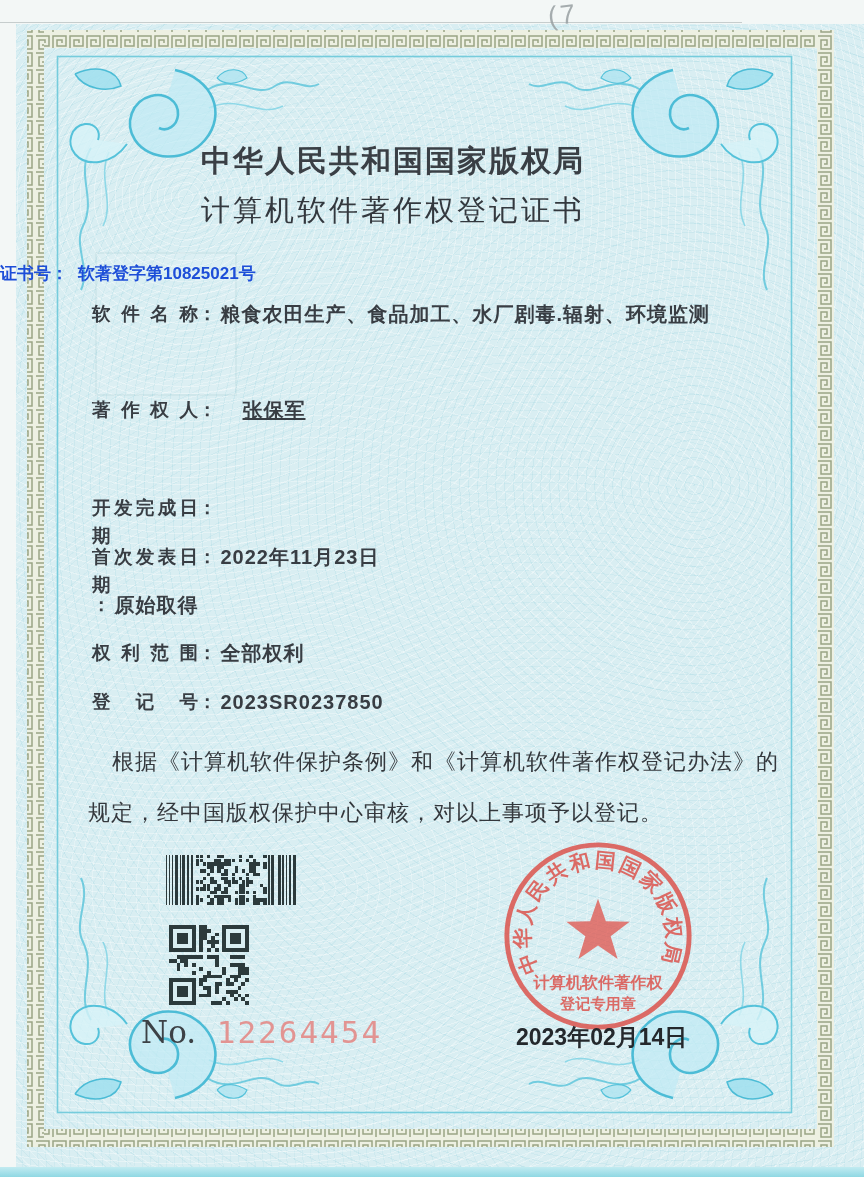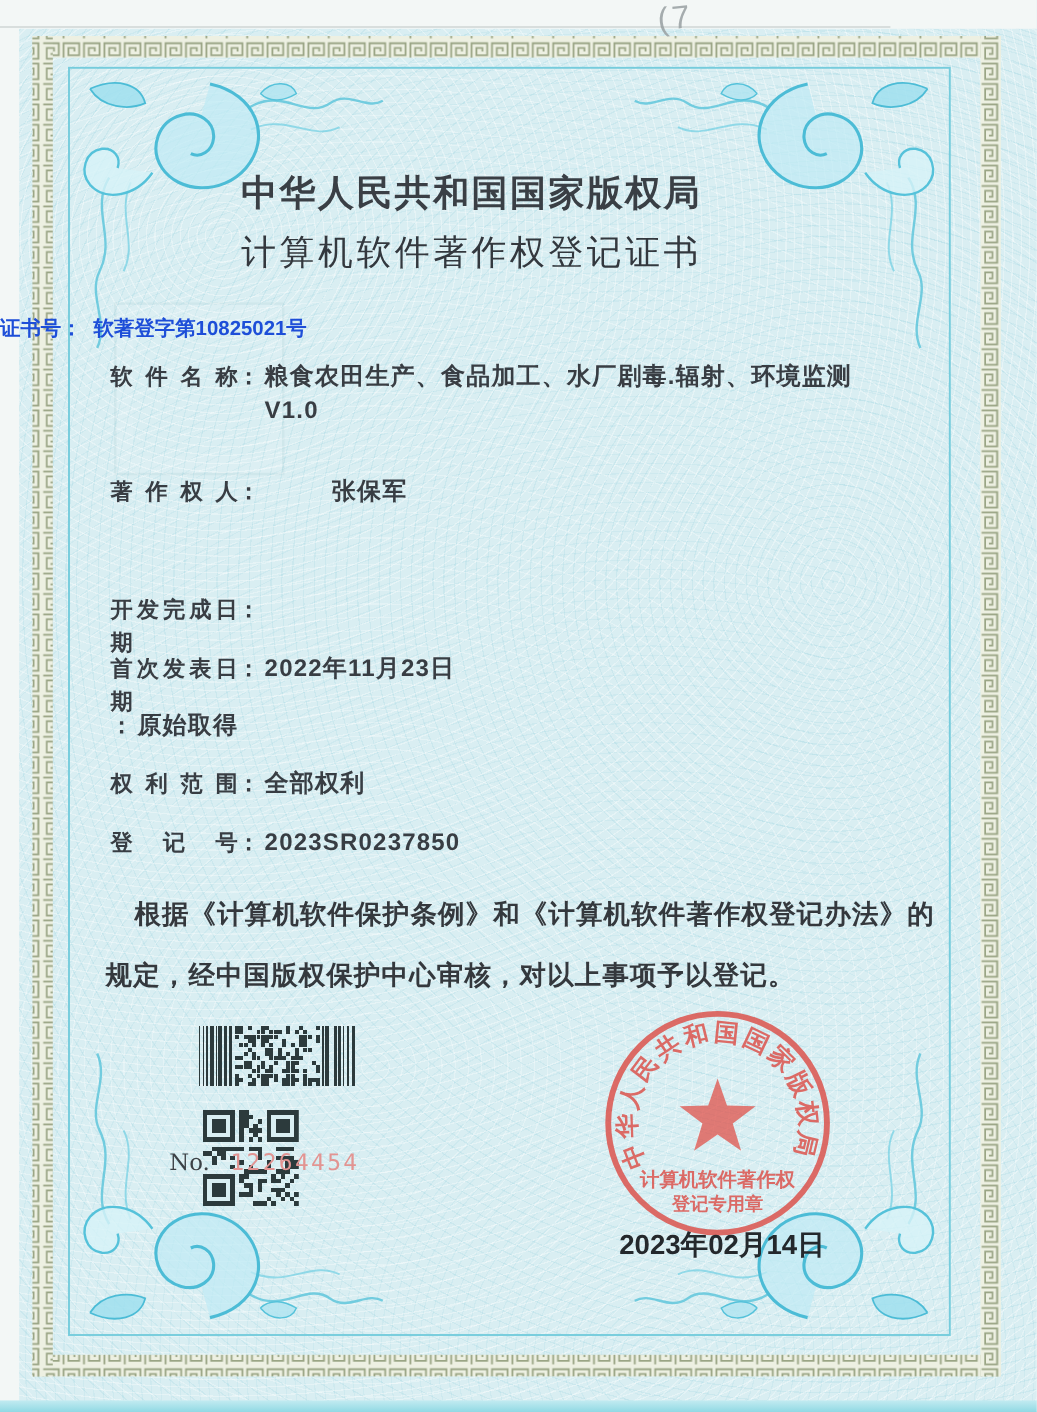--- a/index.html
+++ b/index.html
@@ -37,31 +37,31 @@
   .cert-no{left:0;top:262px;width:780px;text-align:left;padding-right:30px;
     font-size:17px;font-weight:700;color:#1d4ed8;}
   .cert-no .v{margin-left:10px;}
   
   .field-row{left:92px;width:700px;display:flex;align-items:flex-start;
     font-weight:700;color:#383d43;}
   .f-label{display:inline-block;width:106px;font-size:18.5px;line-height:28px;
     text-align:justify;text-align-last:justify;flex:none;}
   .f-colon{font-size:18.5px;line-height:28px;flex:none;}
   .f-value{margin-left:4px;font-size:20px;line-height:28px;letter-spacing:1px;}
-  .f-value.indent-sm{margin-left:60px;}
+  .f-value.indent-sm{margin-left:26px;text-decoration:underline;}
   .f-value div{min-height:28px;}
   
-  .statement{left:88px;top:736px;width:712px;font-size:22px;font-weight:700;
+  .statement{left:88px;top:736px;width:712px;font-size:22px;font-weight:400;
     color:#34383d;letter-spacing:1px;}
   .statement div{line-height:51px;}
   .statement div:first-child{text-indent:24px;}
   
   .barcode-box{left:164px;top:855px;width:134px;height:50px;}
   .qr-box{left:169px;top:925px;width:80px;height:80px;}
-  .serial{left:141px;top:958px;font-size:19px;text-align:center;}
+  .serial{left:141px;top:1014px;font-size:31px;text-align:center;}
   .serial .prefix{font-family:"DejaVu Serif","Liberation Serif",serif;color:#3c4146;}
   .serial .num{font-family:"DejaVu Sans Mono","Liberation Mono",monospace;
     color:#e29492;margin-left:12px;letter-spacing:2px;}
   .issue-date{left:516px;top:1022px;font-size:23px;font-weight:700;
     color:#24282c;letter-spacing:0px;}
   .seal-box{left:500px;top:838px;width:196px;height:196px;opacity:.8;}
   svg{display:block;}
 </style>
 </head>
 <body>
@@ -108,21 +108,20 @@
 <div class="abs cert-title">计算机软件著作权登记证书</div>
 <div class="abs cert-no">
   <span>证书号：</span><span class="v">软著登字第10825021号</span>
 </div>
 
 <div class="abs field-row" style="top:300px">
   <span class="f-label">软件名称</span>
     <span class="f-colon">：</span>
   <span class="f-value">
     <div>粮食农田生产、食品加工、水厂剧毒.辐射、环境监测</div>
-    <div>V1.0</div>
   </span>
 </div>
 <div class="abs field-row" style="top:396px">
   <span class="f-label">著作权人</span>
     <span class="f-colon">：</span>
   <span class="f-value indent-sm">张保军</span>
 </div>
 <div class="abs field-row" style="top:494px">
   <span class="f-label">开发完成日期</span>
     <span class="f-colon">：</span>

